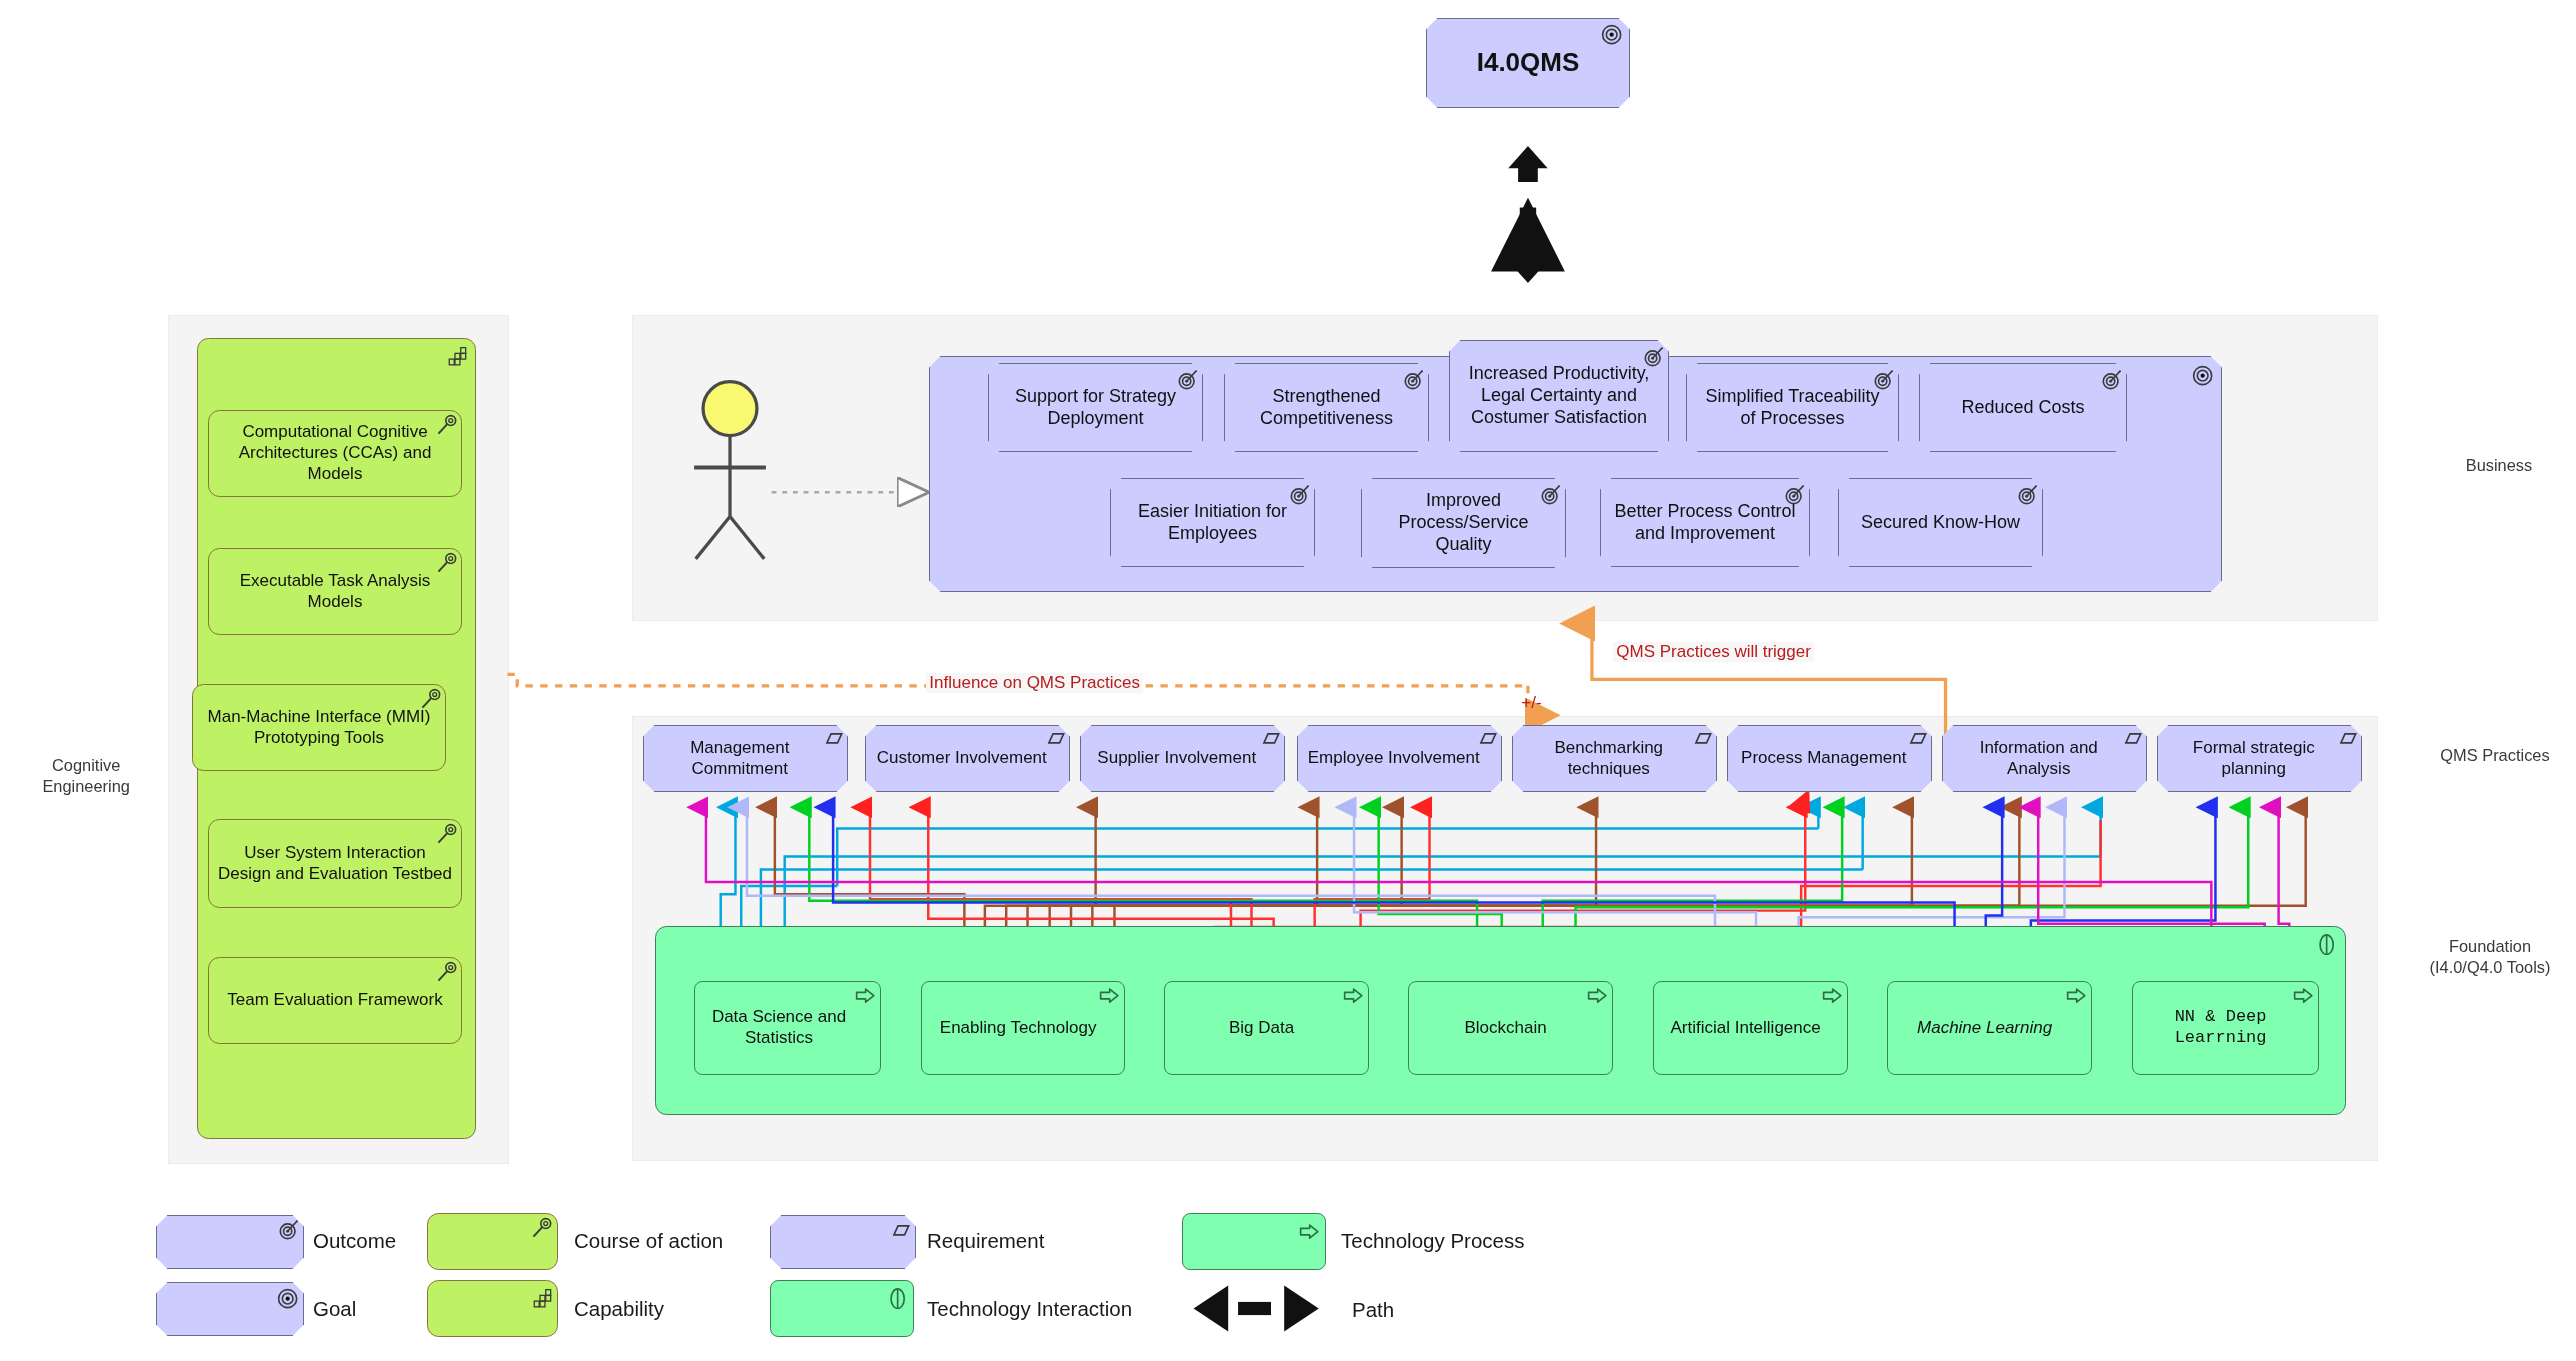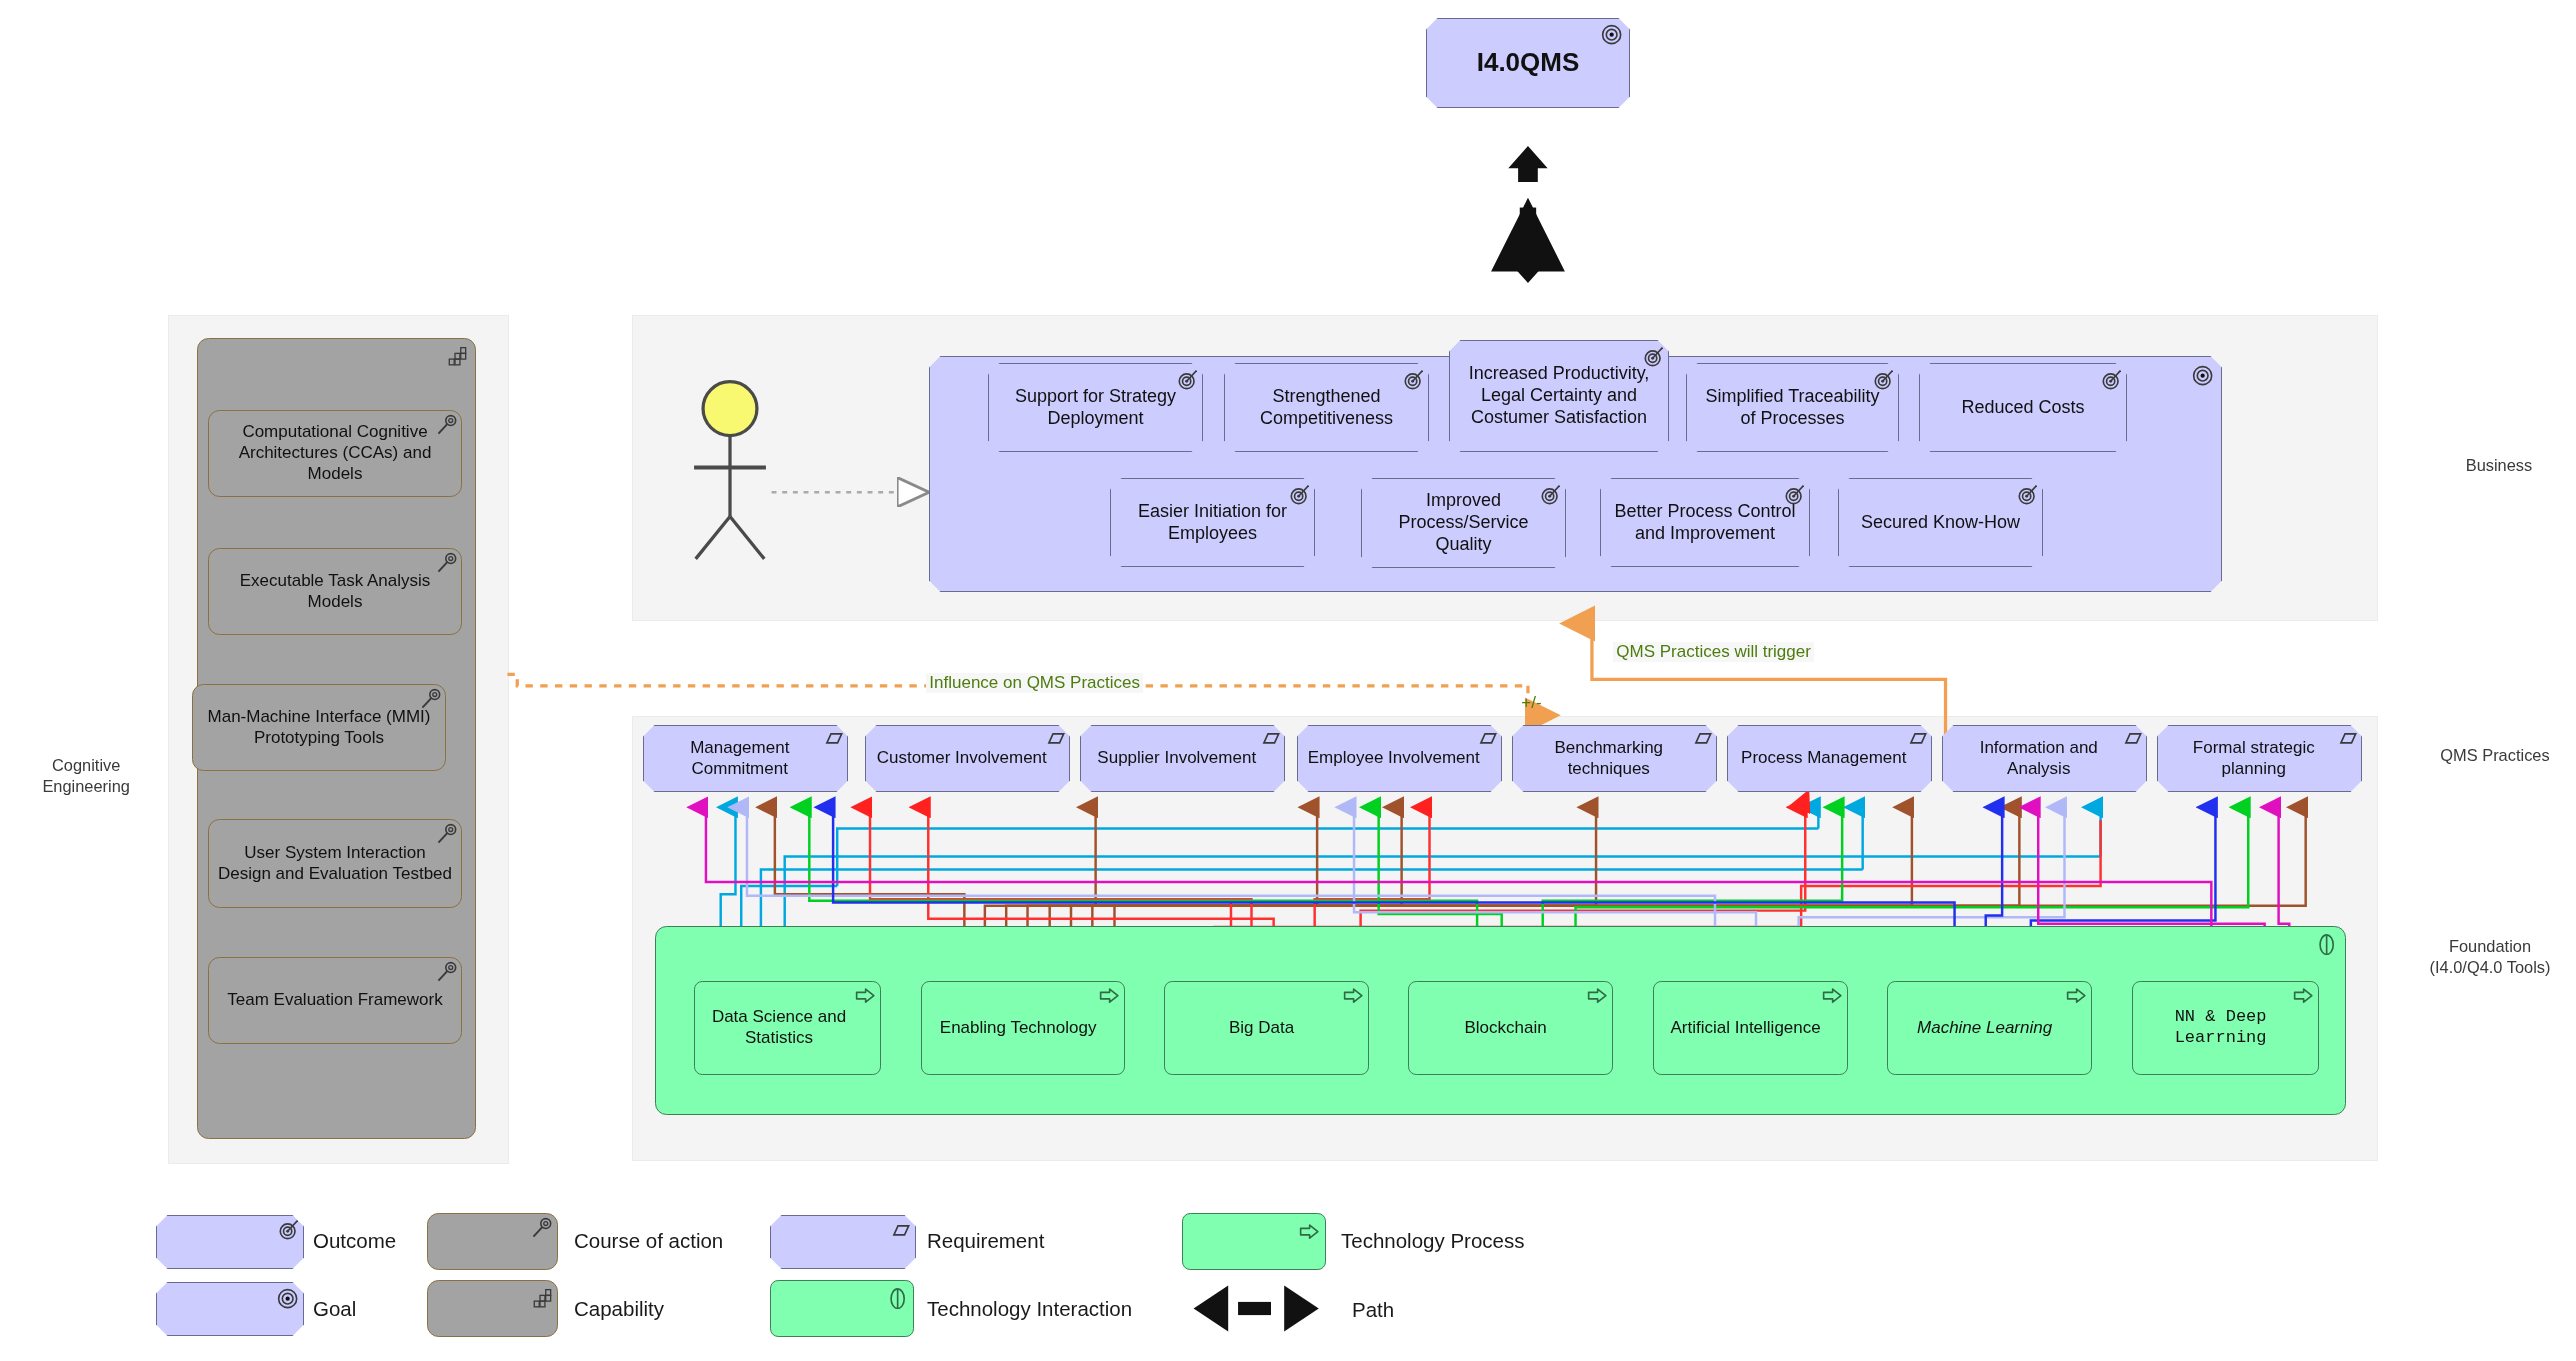--- a/index.html
+++ b/index.html
@@ -10,35 +10,35 @@
 
   
   .node{position:absolute;box-sizing:border-box;border:1.6px solid #5a5a6e;
         display:flex;align-items:center;justify-content:center;text-align:center;
         line-height:1.22;}
   .oct{ 
     clip-path:polygon(11.5px 0,calc(100% - 11.5px) 0,100% 11.5px,100% calc(100% - 11.5px),
                       calc(100% - 11.5px) 100%,11.5px 100%,0 calc(100% - 11.5px),0 11.5px);
   }
   .purple{background:#ccccff;border-color:#6b6b8f;}
-  .orange{background:#a3a3a3;border-color:#8a7140;}
+  .orange{background:#bef264;border-color:#8a7140;}
   .green {background:#80ffb0;border-color:#3f7f57;}
 
   .rounded{border-radius:11.5px;}
   .softrect{border-radius:8.2px;}
 
   
   .layer{position:absolute;background:#f4f4f4;border:0.8px solid #ebebeb;}
 
   
   .icon{position:absolute;width:21.3px;height:21.3px;pointer-events:none;}
   .lbl{position:absolute;font-size:16.4px;color:#3a3a3a;text-align:center;line-height:1.3;}
 
   .legend-label{position:absolute;font-size:20.5px;color:#1a1a1a;white-space:nowrap;}
-  .conn-label{position:absolute;font-size:17px;color:#4d7c0f;background:#f7f7f7;
+  .conn-label{position:absolute;font-size:17px;color:#b91c1c;background:#f7f7f7;
               padding:0 3.3px;white-space:nowrap;}
 
   svg.overlay{position:absolute;left:0;top:0;width:2576px;height:1361px;
               pointer-events:none;}
 </style>
 </head>
 <body>
 
 <svg width="0" height="0" style="position:absolute">
   <defs>

